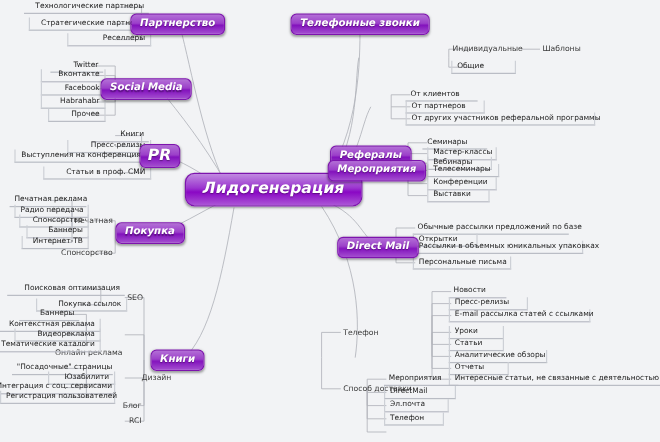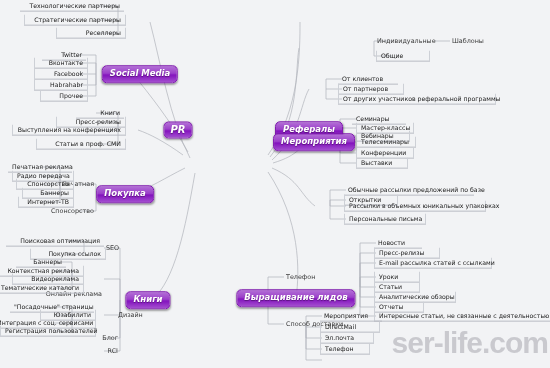--- a/index.html
+++ b/index.html
@@ -30,21 +30,21 @@
     font-size:8.5px;
     transform:translate(-50%,-50%);
     z-index:4;
   }
   .badge.center{
     font-size:13px;
     padding:6px 14px 7px 14px;
     border-radius:8px;
     background:linear-gradient(to bottom,#c089e0 0%,#9b35cf 45%,#8a07c4 58%,#ab55d6 100%);
   }
-  .badge.small{font-size:10px;padding:2px 6px 3px 6px;margin-left:45px;}
+  .badge.small{font-size:13px;padding:2px 6px 3px 6px;}
 
   
   .leaf{
     position:absolute;
     font-size:6.2px;
     font-style:normal;
     font-weight:normal;
     color:#222;
     white-space:nowrap;
     line-height:1;
@@ -178,26 +178,28 @@
       <path d="M360,277 L360,316 M360,316 L376,316"></path>
 
       <path d="M306,324 L306,327 M306,327 L322,327"></path>
       <path d="M306,324 L306,338 M306,338 L322,338"></path>
       <path d="M306,324 L306,349 M306,349 L322,349"></path>
       <path d="M306,324 L306,360 M306,360 L322,360"></path>
       <path d="M306,324 L306,316 M306,316 L322,316"></path>
     </g>
   </svg>
 
-
+  <div class="badge center" style="left:228px;top:158px;">Лидогенерация</div>
+
+  <div class="badge" style="left:148px;top:20px;">Партнерство</div>
   <div class="leaf r" style="left:20px;top:6px;width:96px;">Технологические партнеры</div>
   <div class="leaf r boxed" style="left:24px;top:20px;width:92px;">Стратегические партнеры</div>
   <div class="leaf r boxed" style="left:56px;top:33px;width:60px;">Реселлеры</div>
 
-  <div class="badge" style="left:140px;top:74px;">Social Media</div>
+  <div class="badge" style="left:122px;top:74px;">Social Media</div>
   <div class="leaf r" style="left:42px;top:55px;width:36px;">Twitter</div>
   <div class="leaf r boxed" style="left:34px;top:63px;width:44px;">Вконтакте</div>
   <div class="leaf r boxed" style="left:34px;top:74px;width:44px;">Facebook</div>
   <div class="leaf r boxed" style="left:34px;top:85px;width:44px;">Habrahabr</div>
   <div class="leaf r boxed" style="left:40px;top:96px;width:38px;">Прочее</div>
 
   <div class="badge small" style="left:133px;top:130px;">PR</div>
   <div class="leaf r" style="left:76px;top:113px;width:40px;">Книги</div>
   <div class="leaf r boxed" style="left:56px;top:122px;width:60px;">Пресс-релизы</div>
   <div class="leaf r boxed" style="left:12px;top:130px;width:104px;">Выступления на конференциях</div>
@@ -225,55 +227,55 @@
   <div class="leaf r" style="left:16px;top:262px;width:42px;">Баннеры</div>
   <div class="leaf r boxed" style="left:-4px;top:271px;width:78px;">Контекстная реклама</div>
   <div class="leaf r boxed" style="left:12px;top:279px;width:62px;">Видеореклама</div>
   <div class="leaf r boxed" style="left:-6px;top:288px;width:80px;">Тематические каталоги</div>
 
   <div class="leaf r" style="left:10px;top:307px;width:76px;">"Посадочные" страницы</div>
   <div class="leaf r boxed" style="left:40px;top:315px;width:46px;">Юзабилити</div>
   <div class="leaf r boxed" style="left:-8px;top:323px;width:94px;">Интеграция с соц. сервисами</div>
   <div class="leaf r boxed" style="left:0px;top:331px;width:86px;">Регистрация пользователей</div>
 
+  <div class="badge" style="left:300px;top:20px;">Телефонные звонки</div>
 
   <div class="mid" style="left:377px;top:41px;">Индивидуальные</div>
   <div class="leaf boxed" style="left:376px;top:56px;width:44px;">Общие</div>
   <div class="mid" style="left:452px;top:41px;">Шаблоны</div>
 
   <div class="badge" style="left:309px;top:89px;margin-top:41px;">Рефералы</div>
   <div class="leaf" style="left:338px;top:79px;width:52px;">От клиентов</div>
   <div class="leaf boxed" style="left:338px;top:89px;width:56px;">От партнеров</div>
   <div class="leaf boxed" style="left:338px;top:99px;width:148px;">От других участников реферальной программы</div>
 
   <div class="badge" style="left:314px;top:142px;">Мероприятия</div>
   <div class="leaf" style="left:352px;top:119px;width:46px;">Семинары</div>
   <div class="leaf boxed" style="left:356px;top:128px;width:48px;">Мастер-классы</div>
   <div class="leaf boxed" style="left:356px;top:136px;width:44px;">Вебинары</div>
   <div class="leaf boxed" style="left:356px;top:142px;width:50px;">Телесеминары</div>
   <div class="leaf boxed" style="left:356px;top:153px;width:48px;">Конференции</div>
   <div class="leaf boxed" style="left:356px;top:163px;width:42px;">Выставки</div>
 
+  <div class="badge" style="left:315px;top:206px;">Direct Mail</div>
   <div class="leaf" style="left:344px;top:190px;width:122px;">Обычные рассылки предложений по базе</div>
   <div class="leaf boxed" style="left:344px;top:200px;width:44px;">Открытки</div>
   <div class="leaf boxed" style="left:344px;top:206px;width:132px;">Рассылки в объемных юникальных упаковках</div>
   <div class="leaf boxed" style="left:344px;top:219px;width:72px;">Персональные письма</div>
 
-  <div class="badge" style="left:296px;top:298px;">Выращивание лидов</div>
   <div class="mid" style="left:286px;top:277px;">Телефон</div>
   <div class="mid" style="left:286px;top:324px;">Способ доставки</div>
 
   <div class="leaf" style="left:374px;top:243px;width:40px;">Новости</div>
   <div class="leaf boxed" style="left:374px;top:253px;width:56px;">Пресс-релизы</div>
   <div class="leaf boxed" style="left:374px;top:263px;width:108px;">E-mail рассылка статей с ссылками</div>
   <div class="leaf boxed" style="left:374px;top:277px;width:36px;">Уроки</div>
   <div class="leaf boxed" style="left:374px;top:287px;width:36px;">Статьи</div>
   <div class="leaf boxed" style="left:374px;top:297px;width:72px;">Аналитические обзоры</div>
   <div class="leaf boxed" style="left:374px;top:307px;width:40px;">Отчеты</div>
   <div class="leaf boxed" style="left:374px;top:316px;width:168px;">Интересные статьи, не связанные с деятельностью компании</div>
 
   <div class="leaf" style="left:320px;top:316px;width:54px;">Мероприятия</div>
   <div class="leaf boxed" style="left:320px;top:327px;width:50px;">DirectMail</div>
   <div class="leaf boxed" style="left:320px;top:338px;width:44px;">Эл.почта</div>
   <div class="leaf boxed" style="left:320px;top:349px;width:40px;">Телефон</div>
 
-  <div class="watermark">ser-life.com</div>
 </div>
 
 </body></html>

